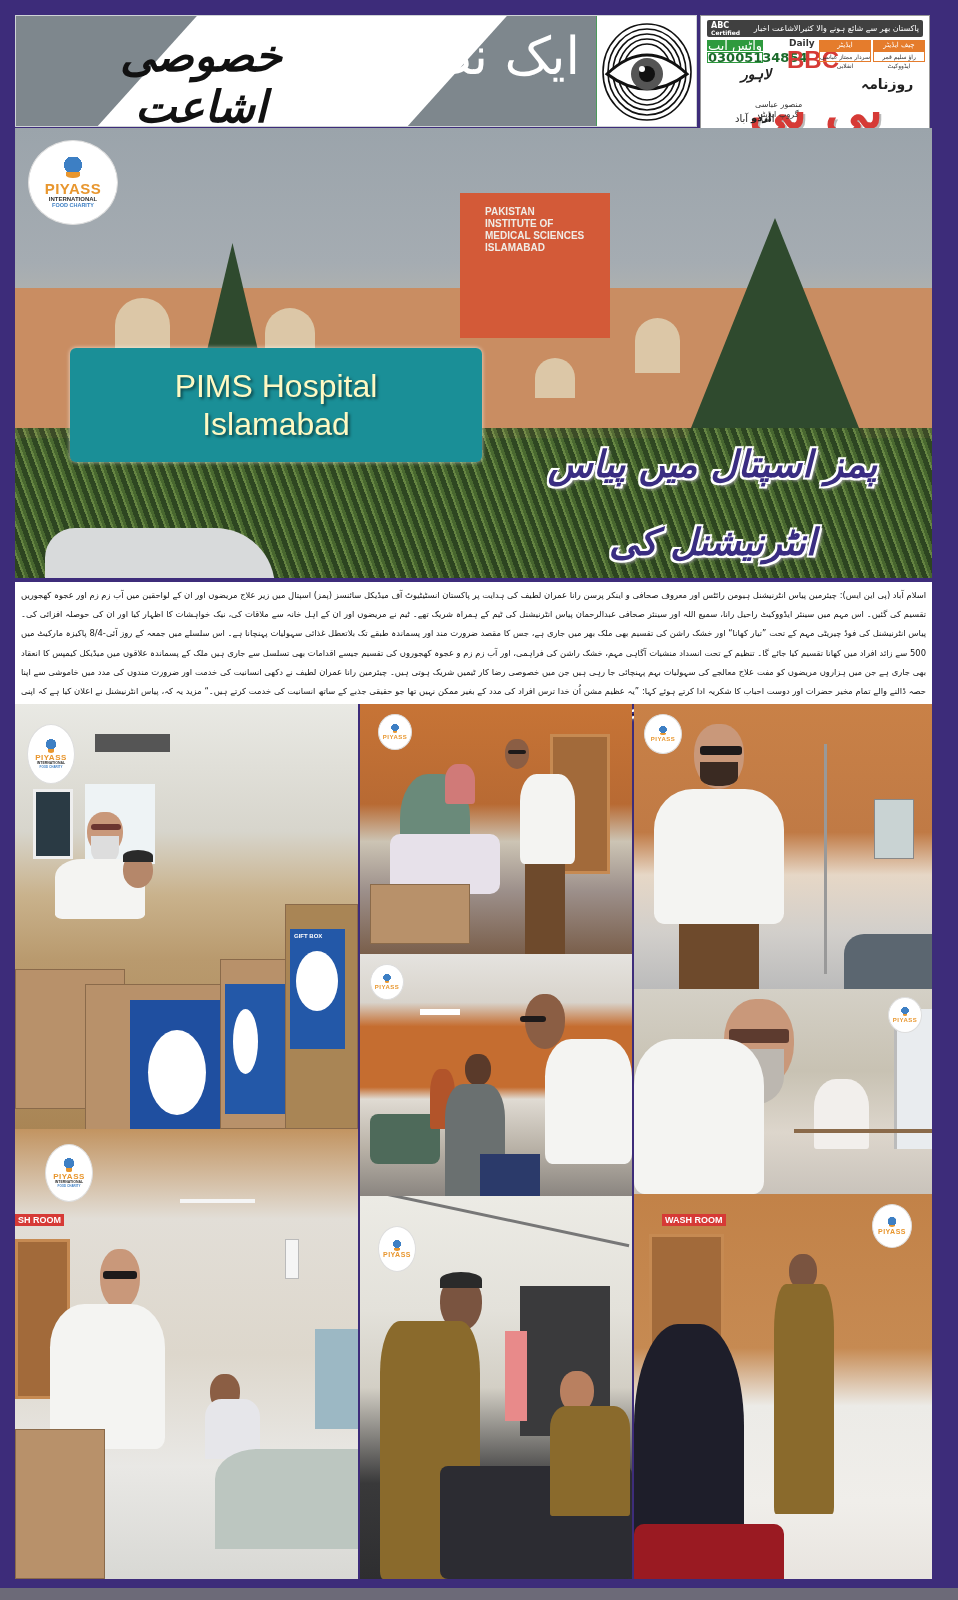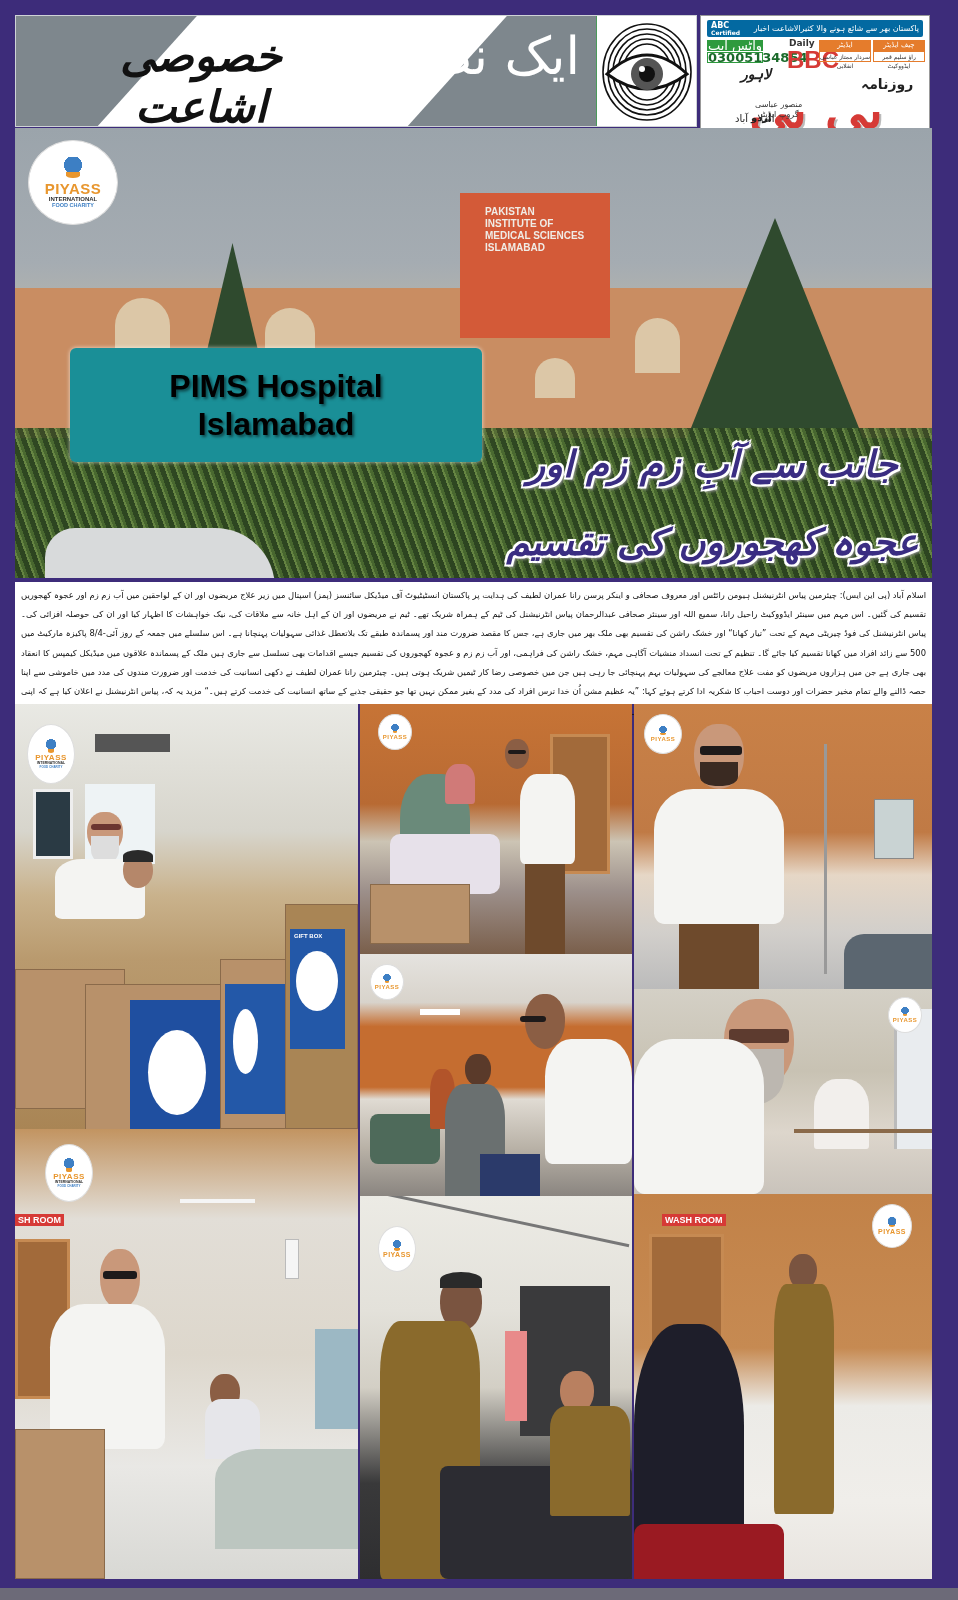--- a/index.html
+++ b/index.html
@@ -8,21 +8,21 @@
 
   
   .header { position: absolute; left: 15px; top: 15px; width: 682px; height: 112px; background: #7e878d; overflow: hidden; border: 1px solid #cfd3d6; }
   .header .white-band { position: absolute; left: 20px; top: 0; width: 310px; height: 112px; background: #fff; transform: skewX(-42deg); transform-origin: bottom left; left: 80px; }
   .header .special-title { position: absolute; left: 60px; top: 14px; width: 250px; text-align: center; font-family: "DejaVu Serif", serif; font-size: 44px; font-weight: bold; color: #111; direction: rtl; font-style: italic; }
   .header .glance-title { position: absolute; left: 360px; top: 10px; width: 230px; text-align: center; font-family: "DejaVu Serif", serif; font-size: 52px; color: #fff; direction: rtl; }
   .header .eye-box { position: absolute; right: 0; top: 0; width: 100px; height: 112px; background: #fff; display:flex; align-items:center; justify-content:center; border-left: 1px solid #4a9a5a; }
 
   
   .masthead { position: absolute; left: 700px; top: 15px; width: 230px; height: 120px; background: #fff; border: 1px solid #999; overflow: hidden; }
-  .masthead .banner { position: absolute; left: 6px; top: 4px; width: 216px; height: 17px; background: #0369a1; color: #fff; font-size: 8px; display:flex; align-items:center; justify-content: space-between; padding: 0 4px; border-radius: 2px; }
+  .masthead .banner { position: absolute; left: 6px; top: 4px; width: 216px; height: 17px; background: #404040; color: #fff; font-size: 8px; display:flex; align-items:center; justify-content: space-between; padding: 0 4px; border-radius: 2px; }
   .masthead .abc { font-weight: bold; font-size: 8px; line-height: 7px; text-align: left; }
   .masthead .banner-text { direction: rtl; font-size: 8px; }
   .masthead .whatsapp-label { position: absolute; left: 6px; top: 24px; width: 56px; height: 11px; background: #2e9a3e; color: #fff; font-size: 13px; text-align: center; line-height: 11px; }
   .masthead .phone { position: absolute; left: 6px; top: 36px; width: 56px; height: 11px; border: 1px solid #2e9a3e; color: #1a6a2a; font-size: 13px; text-align: center; line-height: 9px; font-weight: bold; }
   .masthead .daily { position: absolute; left: 88px; top: 22px; font-size: 9px; font-weight: bold; color: #333; }
   .masthead .bbc { position: absolute; left: 86px; top: 30px; font-size: 24px; font-weight: bold; color: #d63a36; font-family: "Liberation Sans", sans-serif; letter-spacing: 0px; }
   .masthead .editor-box { position: absolute; top: 24px; width: 52px; }
   .masthead .editor-box .lbl { background: #e57c2c; color: #fff; font-size: 7px; text-align: center; height: 11px; line-height: 11px; direction: rtl; }
   .masthead .editor-box .nm { border: 1px solid #e57c2c; font-size: 6px; text-align: center; height: 11px; line-height: 9px; direction: rtl; color: #333; }
   .masthead .city1 { position: absolute; left: 40px; top: 50px; font-size: 14px; font-weight: bold; color: #222; direction: rtl; font-style: italic; }
@@ -53,21 +53,21 @@
   .hero .car { position: absolute; left: 30px; top: 400px; width: 230px; height: 60px; background: #d8dadb; border-radius: 30px 60px 0 0; }
 
   .logo-circle { position: absolute; background: #fff; border-radius: 50%; display: flex; flex-direction: column; align-items: center; justify-content: center; border: 1px solid #ddd; }
   .logo-circle .drop { width: 30%; height: 22%; background: radial-gradient(circle at 50% 45%, #3d7fc4 55%, transparent 56%); position: relative; }
   .logo-circle .drop::after { content:""; position:absolute; left:25%; bottom:-15%; width:50%; height:30%; background:#e8962e; border-radius: 0 0 50% 50%; }
   .logo-circle .name { font-family: "Liberation Sans", sans-serif; font-weight: bold; color: #e8962e; letter-spacing: 0.5px; line-height: 1; }
   .logo-circle .sub1 { font-family: "Liberation Sans", sans-serif; font-weight: bold; color: #333; line-height: 1.1; }
   .logo-circle .sub2 { font-family: "Liberation Sans", sans-serif; font-weight: bold; color: #3d7fc4; line-height: 1.1; }
 
   .pims-badge { position: absolute; left: 70px; top: 348px; width: 412px; height: 114px; background: #1a8f97; border-radius: 6px; display: flex; flex-direction: column; align-items: center; justify-content: center; box-shadow: 0 0 4px rgba(255,255,255,0.7); }
-  .pims-badge span { color: #000000; font-family: "Liberation Sans", sans-serif; font-weight: bold; font-size: 32px; line-height: 38px; text-shadow: 2px 2px 3px rgba(0,0,0,0.5); }
+  .pims-badge span { color: #fef9c3; font-family: "Liberation Sans", sans-serif; font-weight: normal; font-size: 32px; line-height: 38px; text-shadow: 2px 2px 3px rgba(0,0,0,0.5); }
 
   .headline { position: absolute; left: 500px; top: 425px; width: 425px; text-align: center; direction: rtl; font-family: "DejaVu Serif", serif; font-weight: bold; font-style: italic; color: #3a2d82; font-size: 37px; line-height: 78px;
     text-shadow: 0 0 3px #fff, 0 0 3px #fff, 2px 2px 0 #fff, -2px -2px 0 #fff, 2px -2px 0 #fff, -2px 2px 0 #fff, 3px 3px 3px #999; }
 
   
   .article { position: absolute; left: 15px; top: 582px; width: 917px; height: 122px; background: #fff; padding: 4px 6px; }
   .article p { direction: rtl; text-align: justify; font-family: "DejaVu Sans", sans-serif; font-size: 8.4px; line-height: 19.2px; color: #111; text-align-last: right; }
 
   
   .photo { position: absolute; overflow: hidden; }
@@ -184,20 +184,21 @@
     <div class="sub2" style="font-size:5.5px">FOOD CHARITY</div>
   </div>
 </div>
 
 <div class="pims-badge">
   <span>PIMS Hospital</span>
   <span>Islamabad</span>
 </div>
 
 <div class="headline">
+  <div>پمز اسپتال میں پیاس انٹرنیشنل کی</div>
   <div>جانب سے آبِ زم زم اور عجوہ کھجوروں کی تقسیم</div>
 </div>
 
 <div class="article">
   <p>اسلام آباد (پی این ایس): چیئرمین پیاس انٹرنیشنل ہیومن رائٹس اور معروف صحافی و اینکر پرسن رانا عمران لطیف کی ہدایت پر پاکستان انسٹیٹیوٹ آف میڈیکل سائنسز (پمز) اسپتال میں زیر علاج مریضوں اور ان کے لواحقین میں آب زم زم اور عجوہ کھجوریں تقسیم کی گئیں۔ اس مہم میں سینئر ایڈووکیٹ راحیل رانا، سمیع اللہ اور سینئر صحافی عبدالرحمان پیاس انٹرنیشنل کی ٹیم کے ہمراہ شریک تھے۔ ٹیم نے مریضوں اور ان کے اہل خانہ سے ملاقات کی، نیک خواہشات کا اظہار کیا اور ان کی حوصلہ افزائی کی۔ پیاس انٹرنیشنل کی فوڈ چیریٹی مہم کے تحت ”تیار کھانا“ اور خشک راشن کی تقسیم بھی ملک بھر میں جاری ہے، جس کا مقصد ضرورت مند اور پسماندہ طبقے تک بلاتعطل غذائی سہولیات پہنچانا ہے۔ اس سلسلے میں جمعہ کے روز آئی-8/4 پاکیزہ مارکیٹ میں 500 سے زائد افراد میں کھانا تقسیم کیا جائے گا۔ تنظیم کے تحت انسداد منشیات آگاہی مہم، خشک راشن کی فراہمی، اور آب زم زم و عجوہ کھجوروں کی تقسیم جیسے اقدامات بھی تسلسل سے جاری ہیں ملک کے پسماندہ علاقوں میں میڈیکل کیمپس کا انعقاد بھی جاری ہے جن میں ہزاروں مریضوں کو مفت علاج معالجے کی سہولیات بہم پہنچائی جا رہی ہیں جن میں خصوصی رضا کار ٹیمیں شریک ہوتی ہیں۔ چیئرمین رانا عمران لطیف نے دکھی انسانیت کی خدمت اور ضرورت مندوں کی مدد میں خاموشی سے اپنا حصہ ڈالنے والے تمام مخیر حضرات اور دوست احباب کا شکریہ ادا کرتے ہوئے کہا: ”یہ عظیم مشن اُن خدا ترس افراد کی مدد کے بغیر ممکن نہیں تھا جو حقیقی جذبے کے ساتھ انسانیت کی خدمت کرتے ہیں۔“ مزید یہ کہ، پیاس انٹرنیشنل نے اعلان کیا ہے کہ اپنی تمام جاری مہمات کی آن لائن لائیو اسٹریمنگ کے لیے تکنیکی اقدامات کیے جا رہے ہیں تاکہ شفافیت اور عوامی رسائی کو مزید بہتر بنایا جا سکے۔</p>
 </div>
 
 <div class="photo p1">
   <div class="ceiling-vent" style="left:80px;top:30px;width:75px;height:18px"></div>
   <div style="position:absolute;left:18px;top:85px;width:40px;height:70px;background:#2a3a44;border:3px solid #eee"></div>

